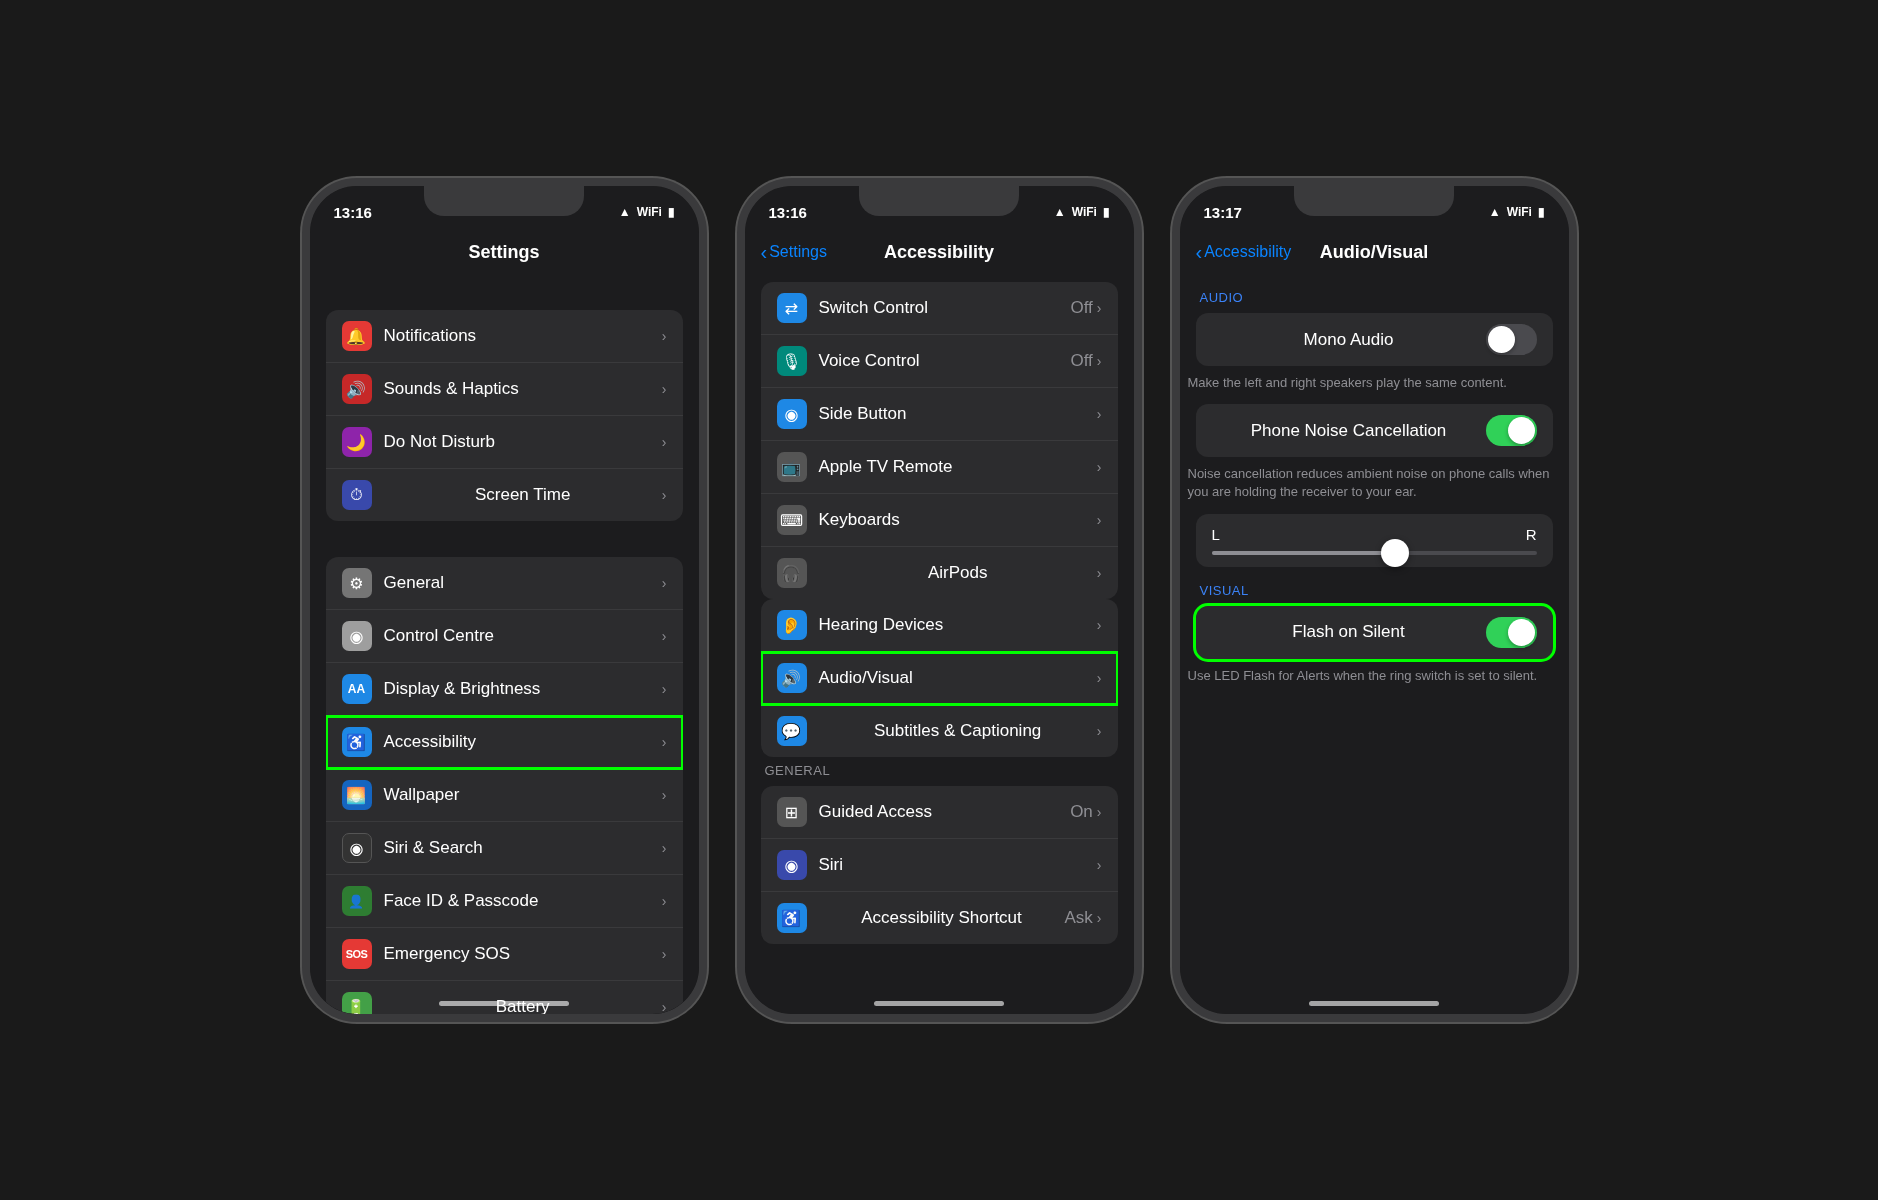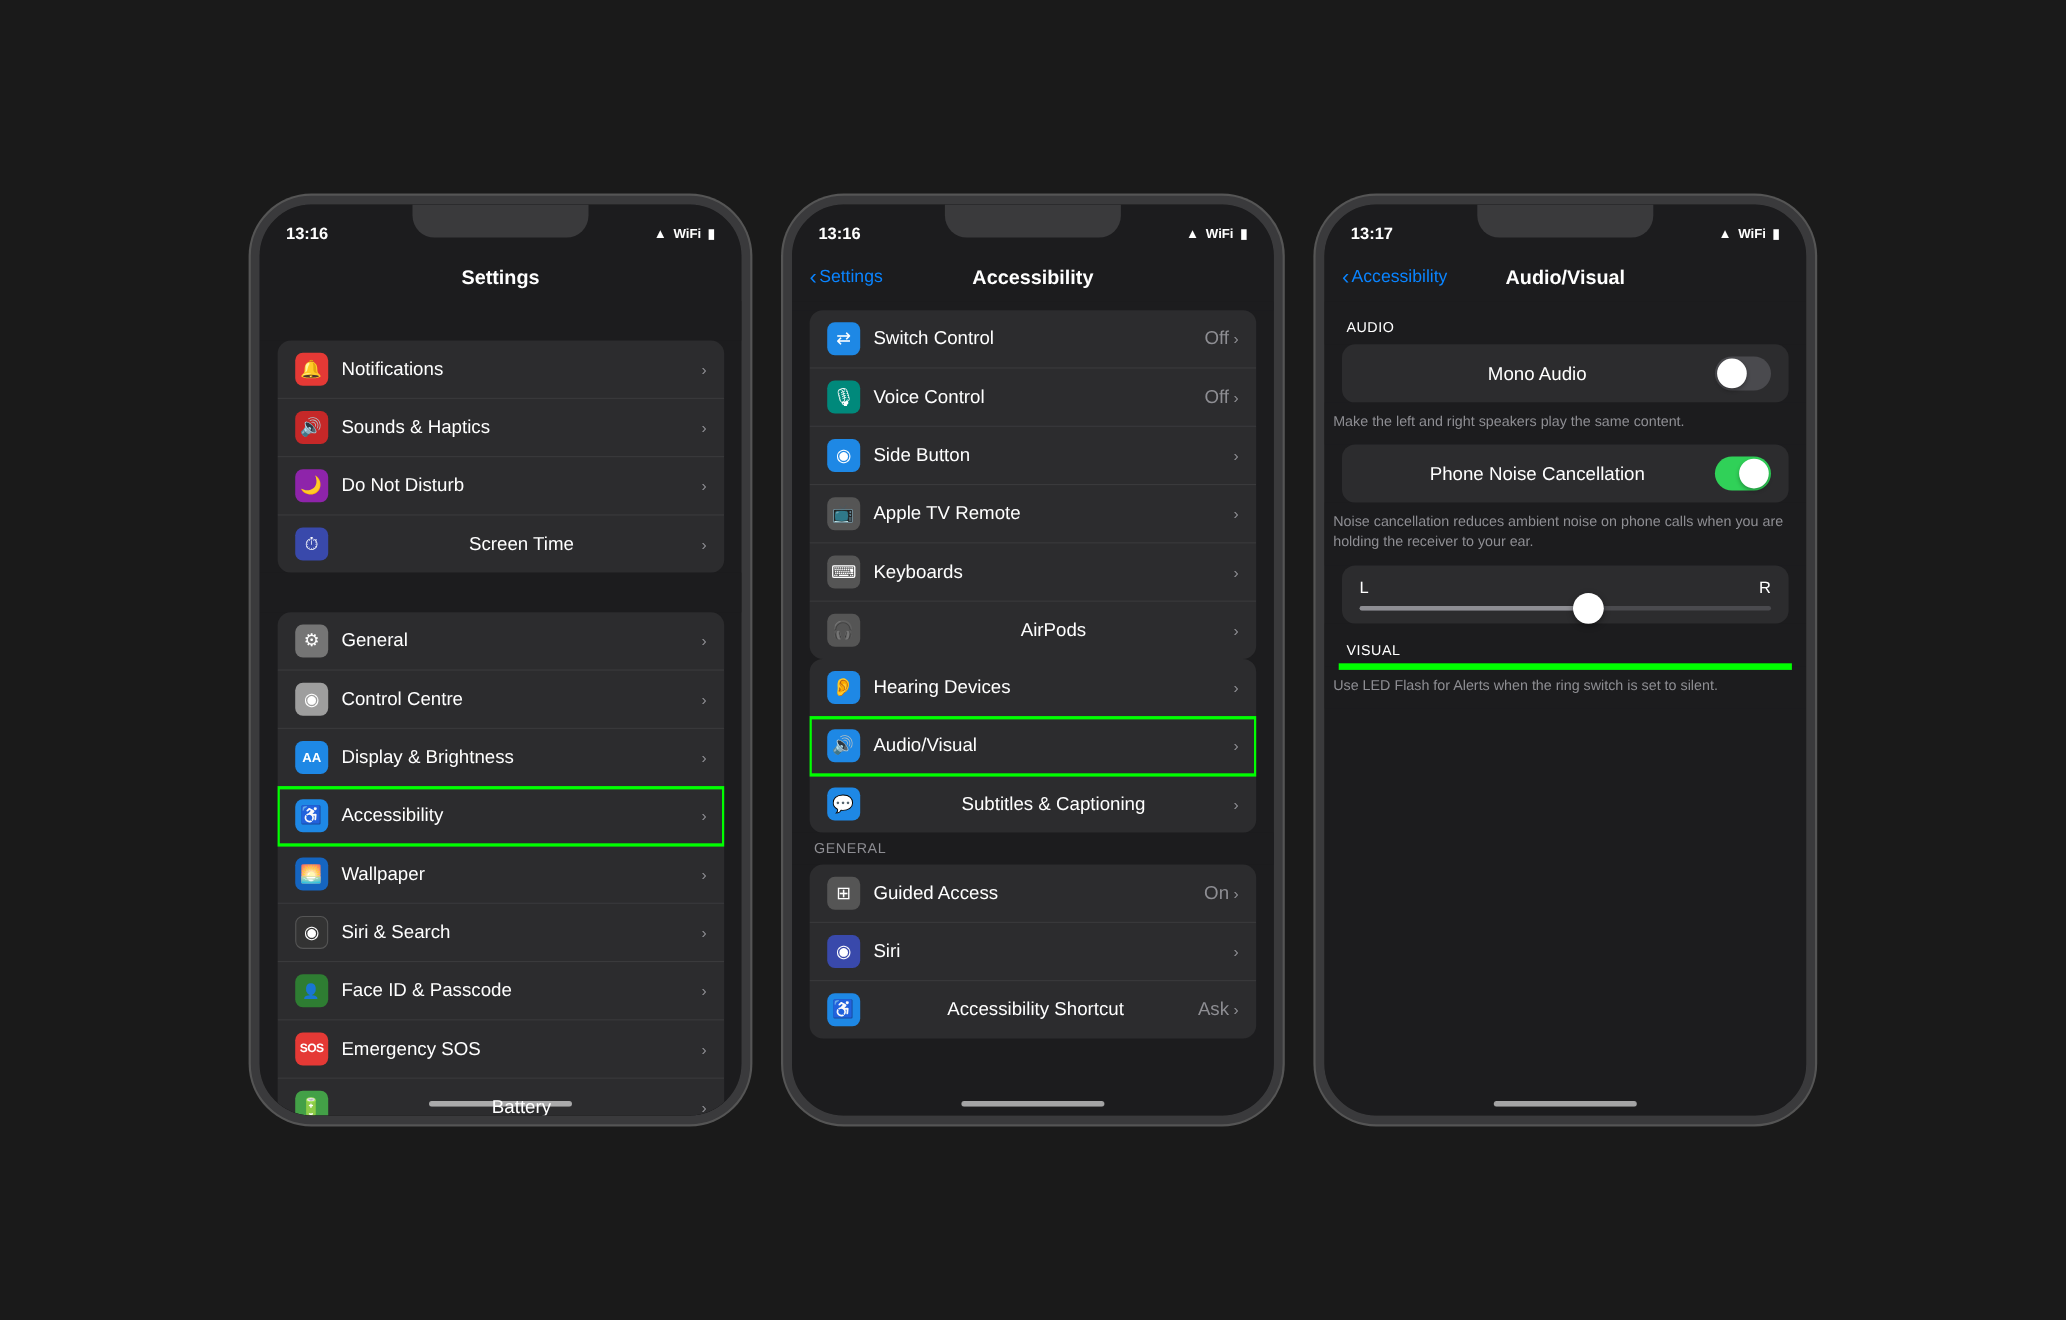--- a/index.html
+++ b/index.html
@@ -9,21 +9,21 @@
       justify-content: center;
       align-items: center;
       min-height: 100vh;
       font-family: -apple-system, BlinkMacSystemFont, 'SF Pro Display', 'Helvetica Neue', Arial, sans-serif;
       gap: 30px;
       padding: 20px;
     }
 
     
     .phone {
-      width: 454px;
+      width: 405px;
       height: 844px;
       background: #1c1c1e;
       border-radius: 55px;
       border: 8px solid #3a3a3c;
       position: relative;
       overflow: hidden;
       box-shadow: 0 0 0 2px #555, inset 0 0 0 1px #222;
       flex-shrink: 0;
     }
 
@@ -208,21 +208,21 @@
       width: 130px;
       height: 5px;
       background: #fff;
       border-radius: 3px;
       opacity: 0.6;
     }
 
     
     .detail-section-label {
       font-size: 13px;
-      color: #ffffff;
+      color: #3b82f6;
       text-transform: uppercase;
       letter-spacing: 0.5px;
       padding: 16px 20px 8px;
       background: #1c1c1e;
     }
 
     .detail-description {
       font-size: 13px;
       color: #8e8e93;
       padding: 8px 8px 12px;
@@ -592,20 +592,26 @@
         </div>
       </div>
 
 
       <div class="detail-section-label">VISUAL</div>
 
       <div class="visual-section-highlighted">
         <div class="settings-group">
 
 
+          <div class="settings-row">
+            <span class="row-label">Flash on Silent</span>
+            <div class="toggle on">
+              <div class="toggle-knob"></div>
+            </div>
+          </div>
 
         </div>
       </div>
 
       <div class="detail-description">Use LED Flash for Alerts when the ring switch is set to silent.</div>
 
       <div style="height:40px;"></div>
     </div>
 
     <div class="home-indicator"></div>

